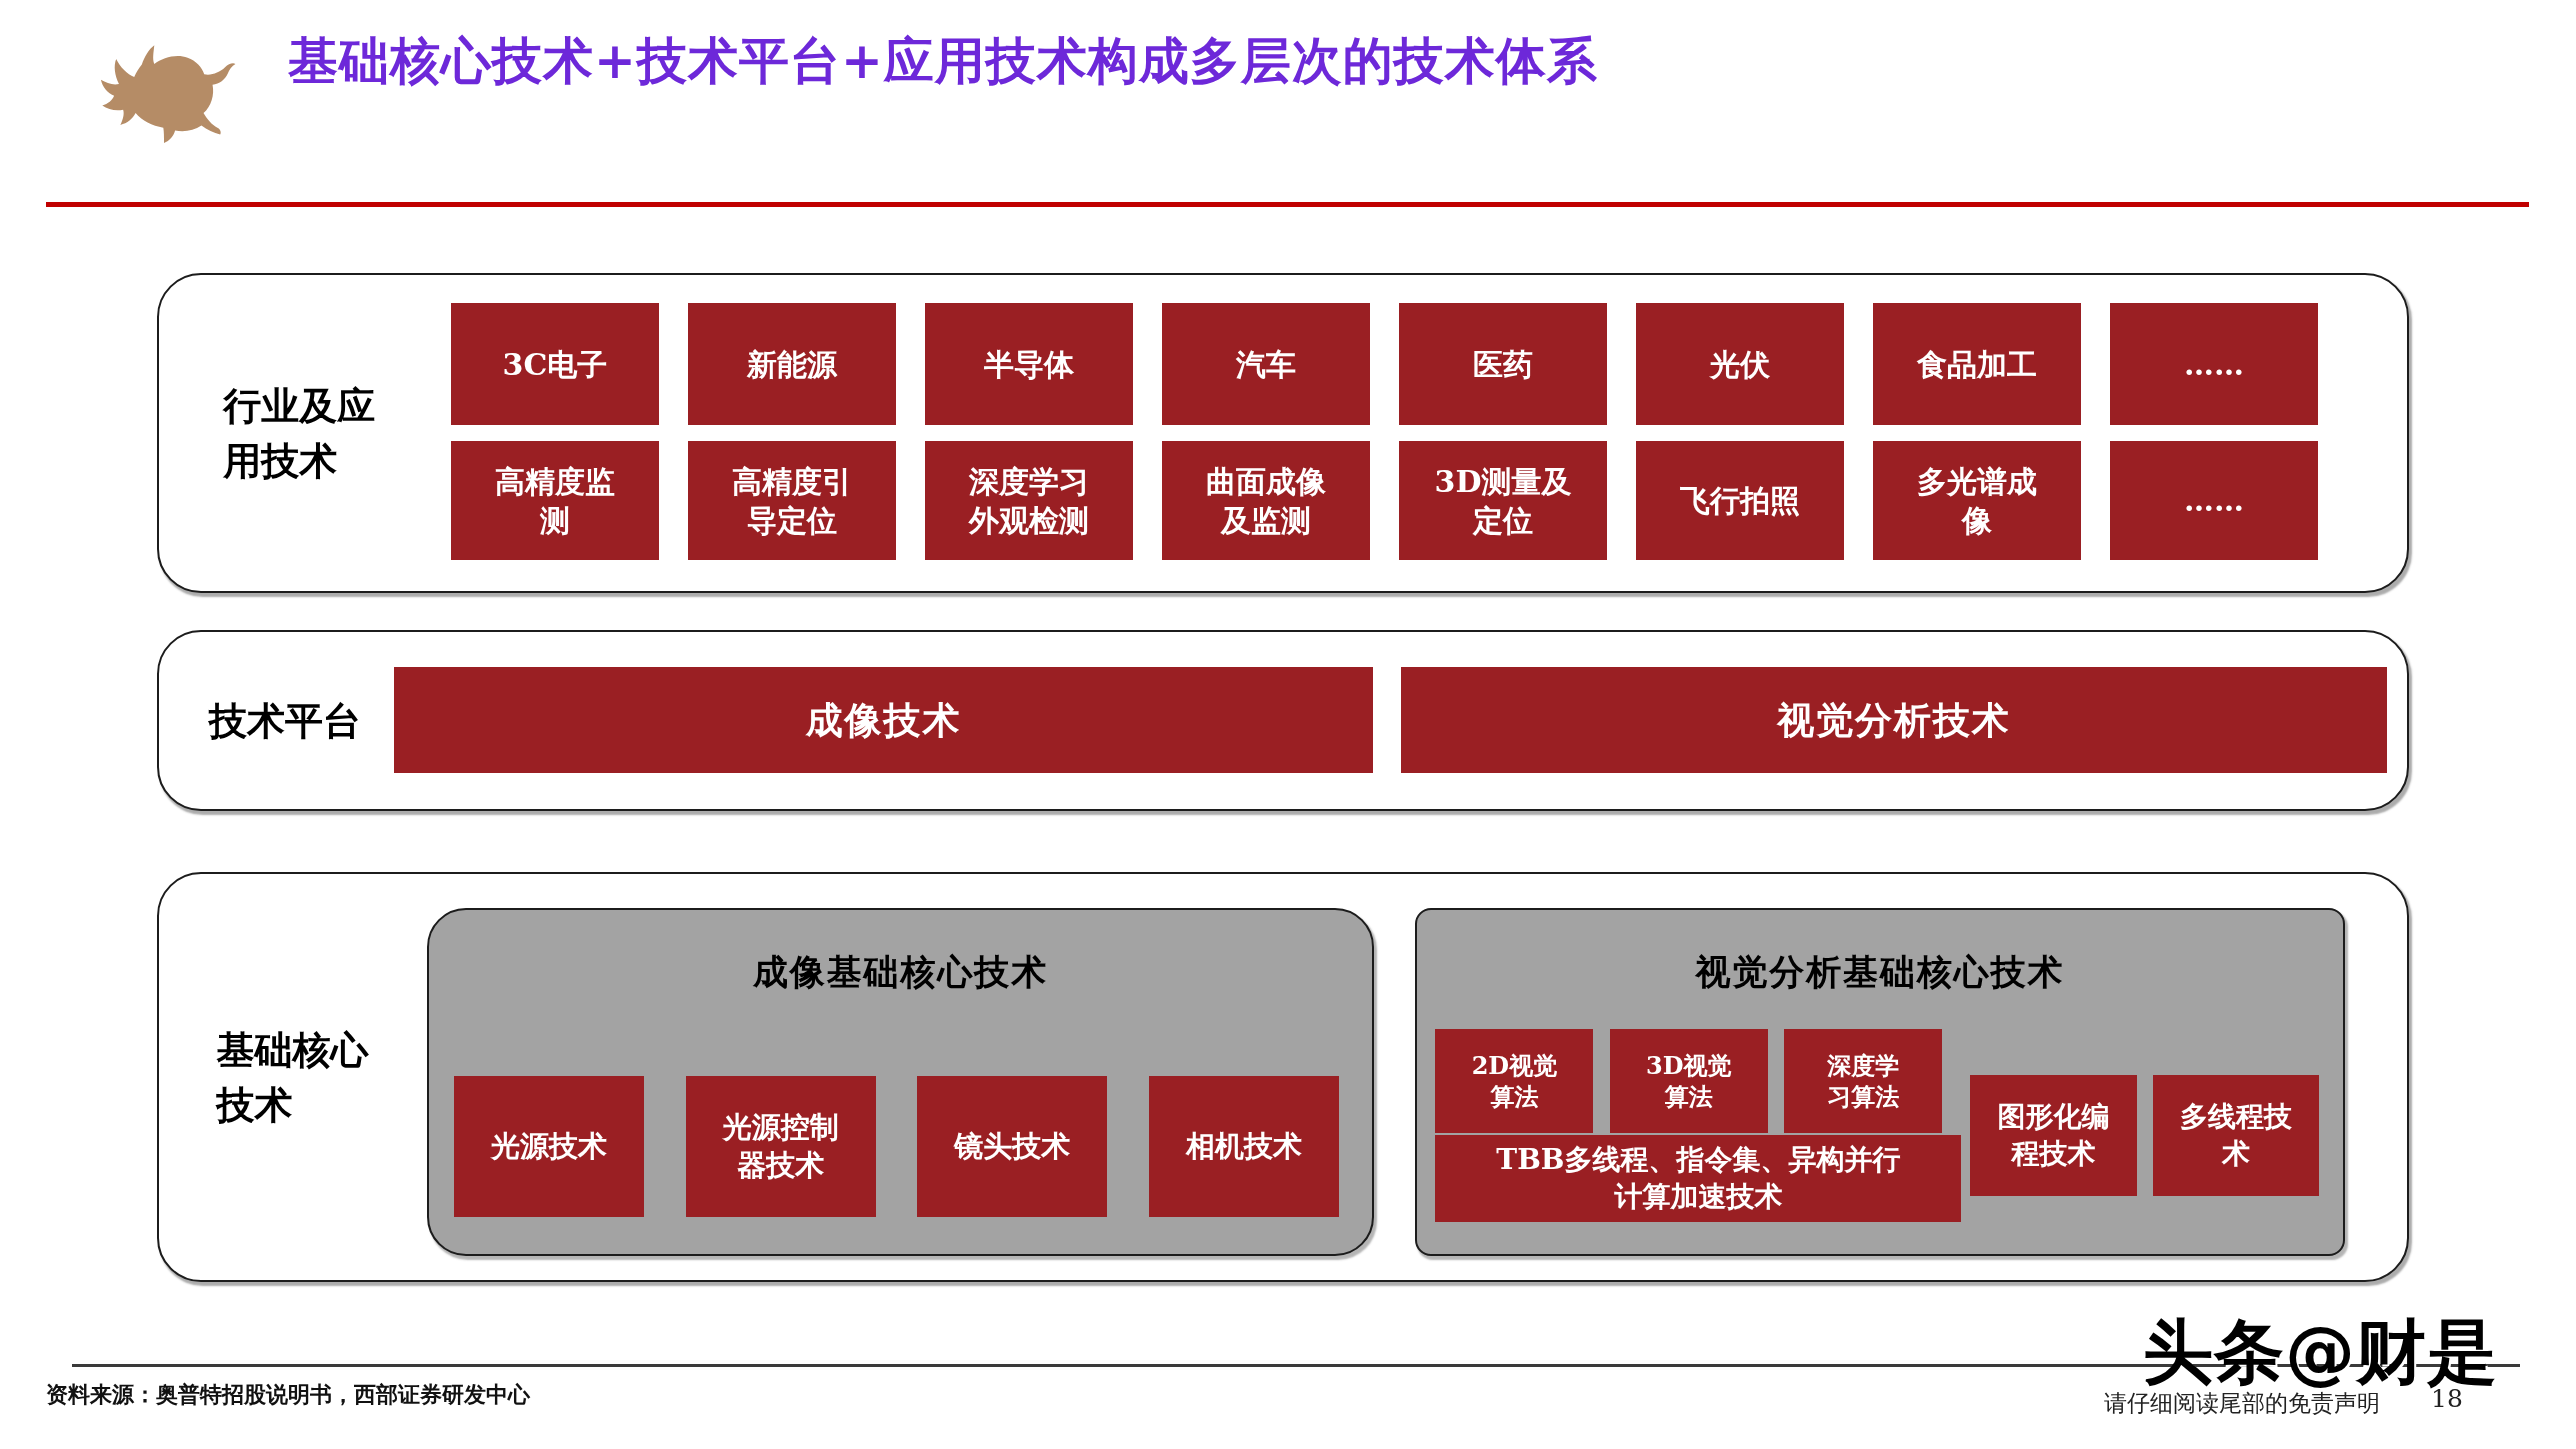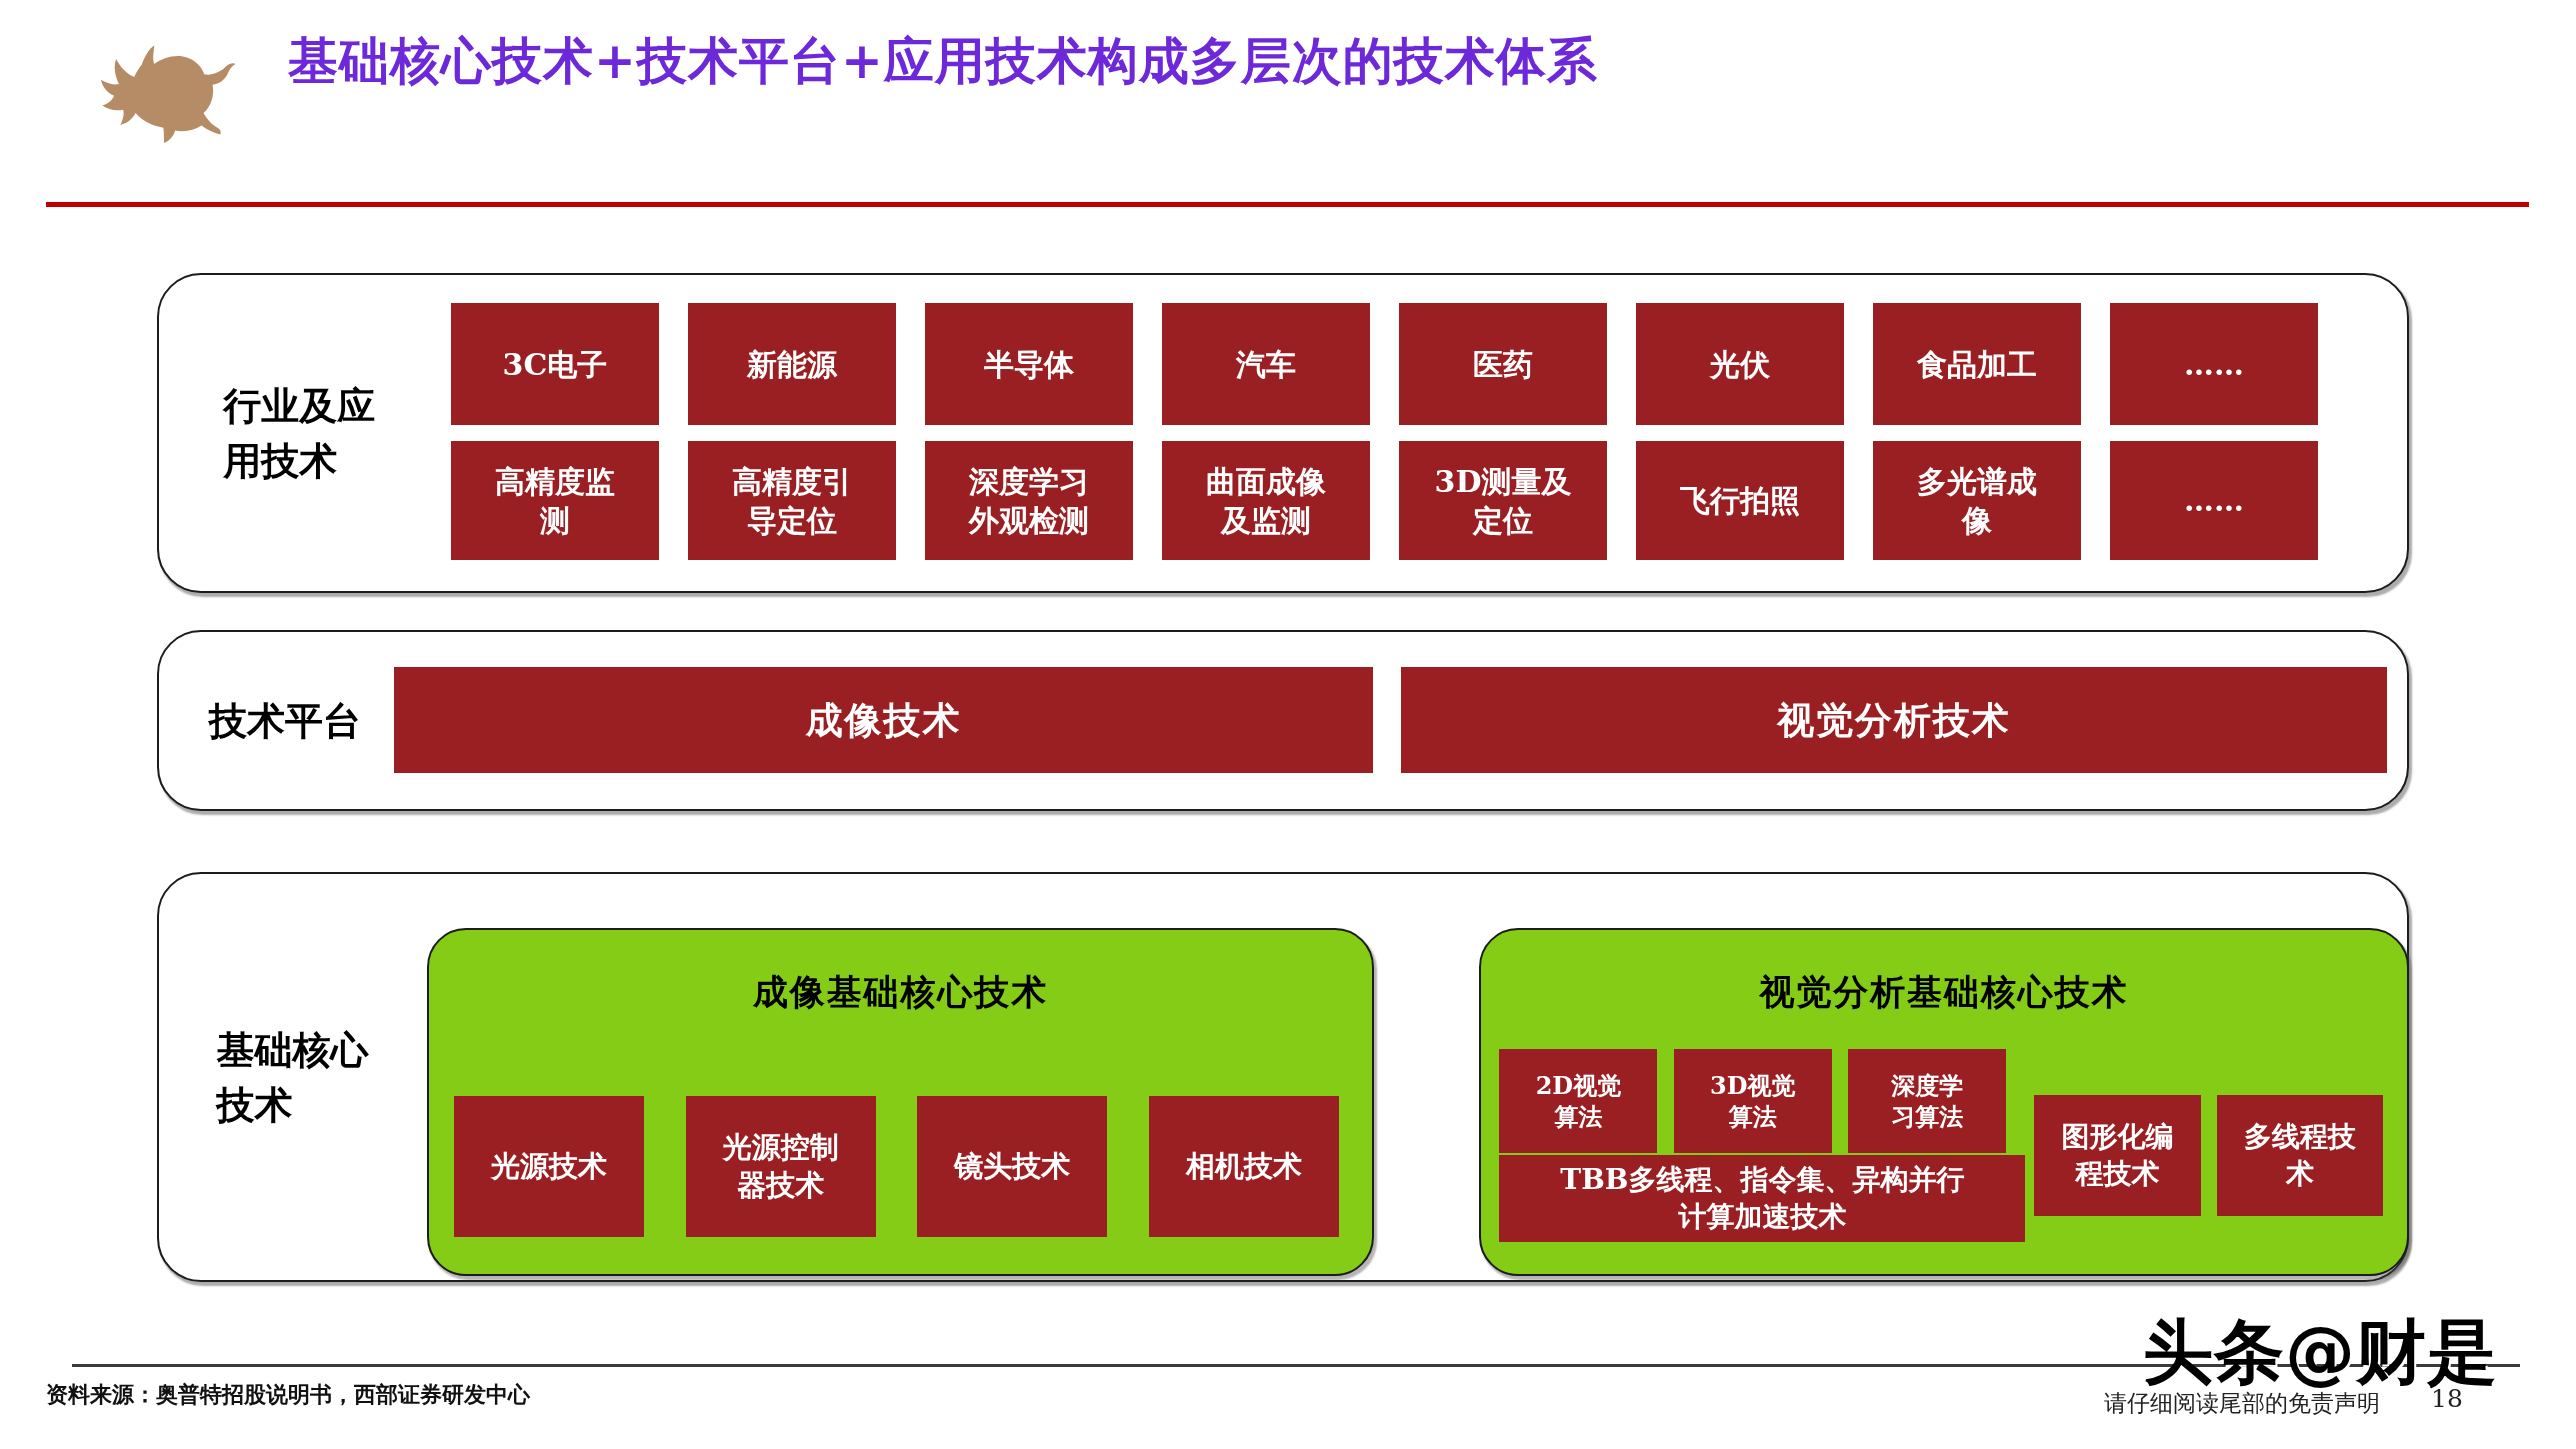--- a/index.html
+++ b/index.html
@@ -39,24 +39,24 @@
   #sect-platform{left:157px;top:630px;width:2248px;height:177px;}
   #platform-label{left:27px;top:0;width:198px;height:100%;}
   .bar{position:absolute;top:35px;height:106px;font-size:37px;letter-spacing:1.9px;}
   #bar-imaging{left:235px;width:979px;}
   #bar-vision{left:1242px;width:986px;}
   
   #sect-core{left:157px;top:872px;width:2248px;height:406px;}
   #core-label{left:17.4px;top:0;width:232px;height:100%;}
   .inner{
     position:absolute;top:34px;height:344px;border:2.9px solid #1c1c1c;border-radius:39px;
-    background:#84cc16;box-shadow:2.9px 3.9px 1.9px rgba(70,70,70,0.4);margin-top:20px;
+    background:#a3a3a3;box-shadow:2.9px 3.9px 1.9px rgba(70,70,70,0.4);
   }
   #inner-imaging{left:268px;width:943px;}
-  #inner-vision{left:1320px;width:926px;}
+  #inner-vision{left:1256px;width:926px;border-radius:16px;}
   .inner-title{
     position:absolute;left:0;top:39px;width:100%;text-align:center;
     font-size:35px;font-weight:bold;color:#000;letter-spacing:1.9px;
   }
   #imaging-boxes{position:absolute;left:25px;top:166px;width:885px;height:141px;
     display:flex;justify-content:space-between;}
   #imaging-boxes .rbox{width:190px;font-size:29px;}
   #algo-boxes{position:absolute;left:18.4px;top:119px;height:104px;display:flex;gap:16.4px;}
   #algo-boxes .rbox{width:158px;font-size:24px;}
   #tbb-box{position:absolute;left:18.4px;top:225px;width:526px;height:87px;font-size:28px;}

